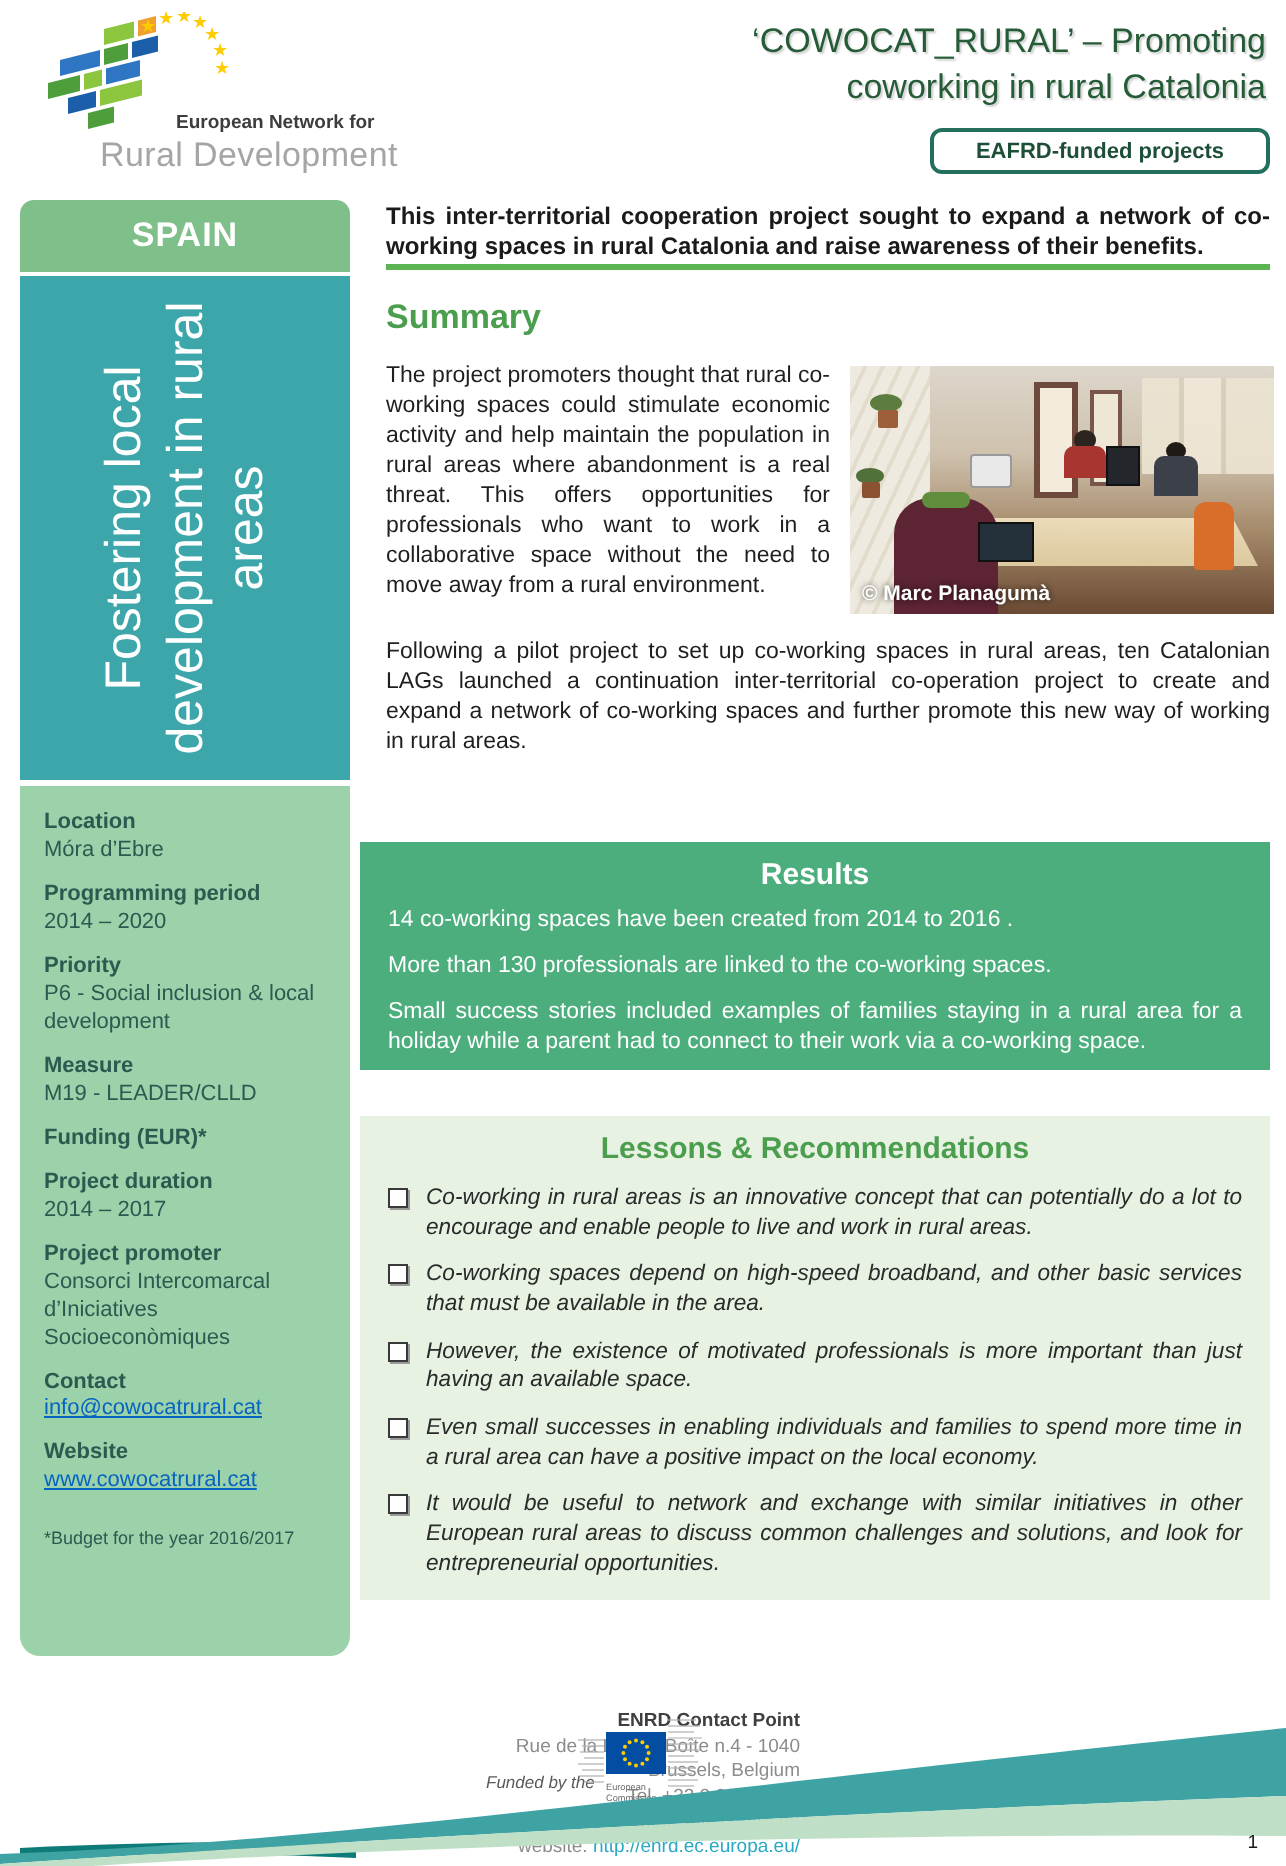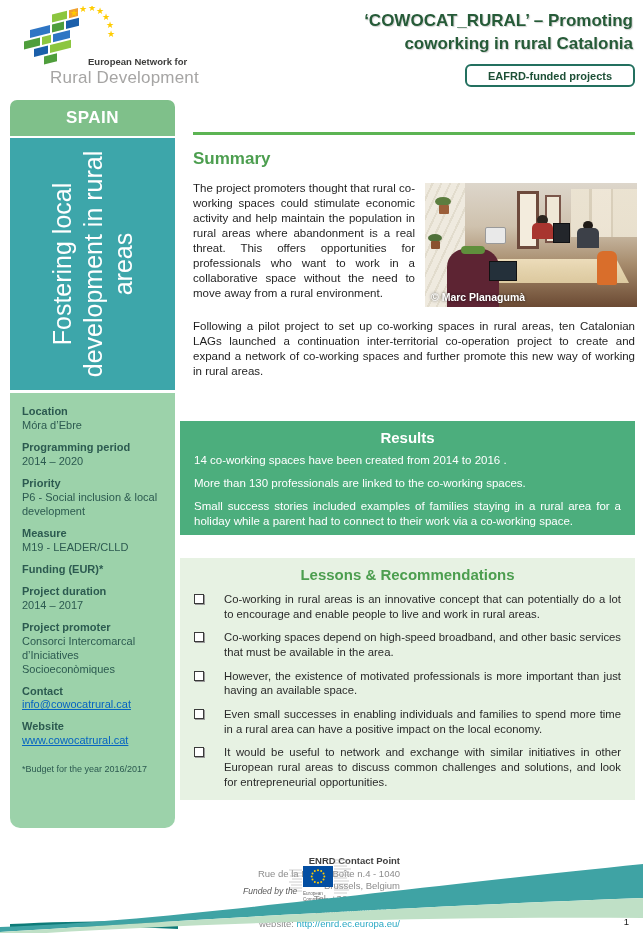--- a/index.html
+++ b/index.html
@@ -8,21 +8,21 @@
     background:#ffffff; overflow:hidden;
     font-family:"Liberation Sans", sans-serif; color:#333;
   }
   
   .logo-wrap { position:absolute; left:22px; top:6px; width:190px; height:90px; }
   .logo-svg { position:absolute; left:0; top:0; }
   .logo-line1 { position:absolute; left:66px; top:50px; font-size:9.5px; font-weight:bold; color:#3d3d3c; }
   .logo-line2 { position:absolute; left:28px; top:62px; font-size:17px; color:#a6a5a4; letter-spacing:.2px; }
   .doc-title {
     position:absolute; right:10px; top:10px; width:320px; text-align:right;
-    font-size:17px; font-weight:bold; color:#265b38; line-height:1.35;
+    font-size:17px; font-weight:normal; color:#265b38; line-height:1.35;
     text-shadow:1px 1px 1px rgba(120,120,120,.35);
   }
   .badge {
     position:absolute; left:465px; top:64px; width:166px; height:19px;
     border:2px solid #23705f; border-radius:6px; background:#fff;
     display:flex; align-items:center; justify-content:center;
     font-size:11px; font-weight:bold; color:#1d4f36;
   }
   
   .sb-country {
@@ -92,21 +92,21 @@
     position:absolute; left:180px; top:421px; width:427px; height:98px;
     background:#4cae7d; padding:8px 14px; color:#fff;
   }
   .results-h { text-align:center; font-size:15px; font-weight:bold; margin:0 0 7px 0; }
   .results p.ritem { margin:0 0 8px 0; font-size:11.5px; line-height:1.3; text-align:justify; }
   .lessons {
     position:absolute; left:180px; top:558px; width:427px; height:226px;
     background:#e7f2e3; padding:8px 14px;
   }
   .lessons-h { text-align:center; font-size:15px; font-weight:bold; color:#4c9e4f; margin:0 0 9px 0; }
-  .litem { display:flex; gap:20px; margin-bottom:9px; font-size:11.3px; line-height:1.3; color:#2a2a2a; }
+  .litem { display:flex; gap:9px; margin-bottom:9px; font-size:11.3px; line-height:1.3; color:#2a2a2a;font-style:italic; }
   .lbullet { flex:0 0 auto; width:8px; height:8px; border:1.6px solid #3a3a3a; margin-top:2px; background:#fff; box-shadow:1px 1px 0 #9a9a9a; }
   .litem .ltext { text-align:justify; }
   
   .f-contact { position:absolute; left:60px; top:855px; width:340px; text-align:right;
     font-size:9.5px; line-height:1.32; color:#8c8c8c; }
   .f-name { font-weight:bold; color:#3f3f3f; }
   .f-link { color:#2aa9c4; font-weight:normal; text-decoration:none; }
   .funded-by { position:absolute; left:243px; top:886px; font-size:8.5px; font-style:italic; color:#5a5a5a; }
   .ec-logo { position:absolute; left:288px; top:858px; }
   .waves { position:absolute; left:0; bottom:0; width:643px; height:72px; }
@@ -188,20 +188,21 @@
       <div class="flabel">Contact</div>
       <a href="#" class="slink">info@cowocatrural.cat</a>
     </div>
     <div class="field">
       <div class="flabel">Website</div>
       <a href="#" class="slink">www.cowocatrural.cat</a>
     </div>
     <div class="sb-footnote">*Budget for the year 2016/2017</div>
   </div>
 
+  <div class="intro">This inter-territorial cooperation project sought to expand a network of co-working spaces in rural Catalonia and raise awareness of their benefits.</div>
   <div class="intro-rule"></div>
 
   <div class="summary-h">Summary</div>
   <div class="summary-p1">The project promoters thought that rural co-working spaces could stimulate economic activity and help maintain the population in rural areas where abandonment is a real threat. This offers opportunities for professionals who want to work in a collaborative space without the need to move away from a rural environment.</div>
 
   <div class="photo">
     <div class="ph-wall"></div>
     <div class="ph-plant1l"></div>
     <div class="ph-plant1"></div>
     <div class="ph-plant2l"></div>

